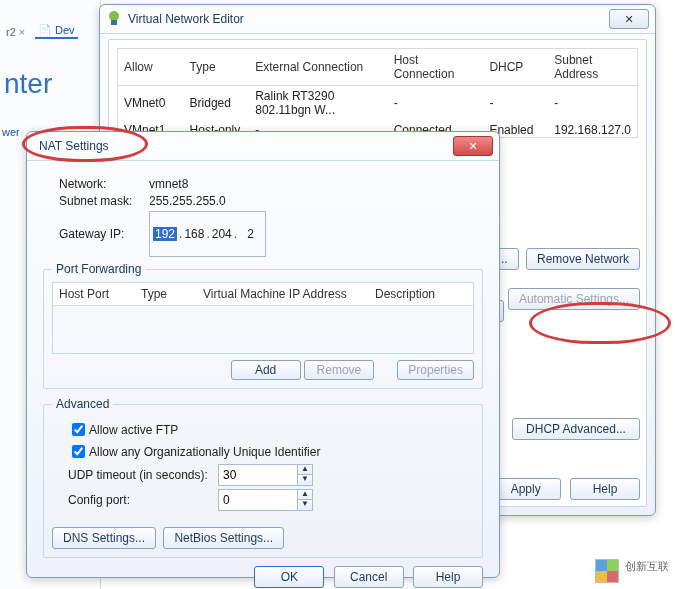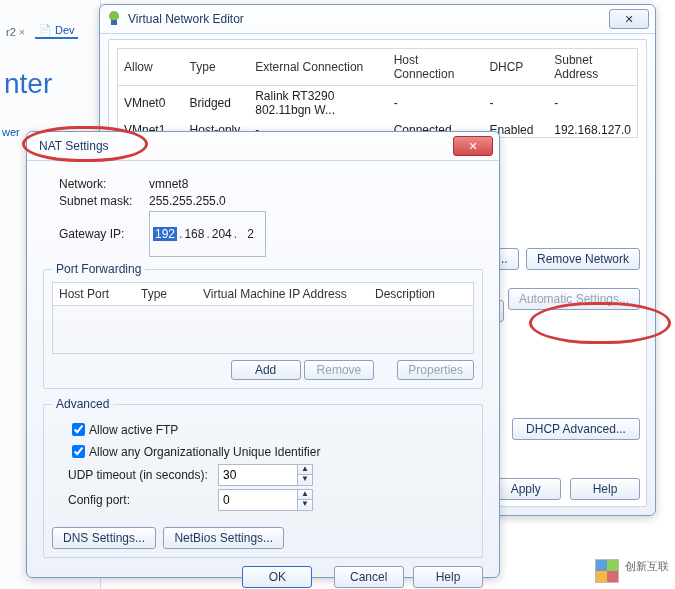--- a/index.html
+++ b/index.html
@@ -199,21 +199,21 @@
         </span>
       </div>
       <div style="margin-top:16px">
         <span class="btn" style="min-width:100px">DNS Settings...</span>
         <span class="btn" style="min-width:120px;margin-left:4px">NetBios Settings...</span>
       </div>
     </fieldset>
 
     <div style="text-align:right;margin-top:8px">
       <span class="btn" style="border-color:#2f6ecb;min-width:70px">OK</span>
-      <span class="btn" style="min-width:70px;margin-left:18px">Cancel</span>
+      <span class="btn" style="min-width:70px;margin-left:6px">Cancel</span>
       <span class="btn" style="min-width:70px;margin-left:6px">Help</span>
     </div>
   </div>
 </div>
 
 <div class="mark" style="left:22px;top:126px;width:120px;height:30px"></div>
 <div class="mark" style="left:529px;top:302px;width:136px;height:36px"></div>
 
 <div class="logo">
   <span class="sq">

